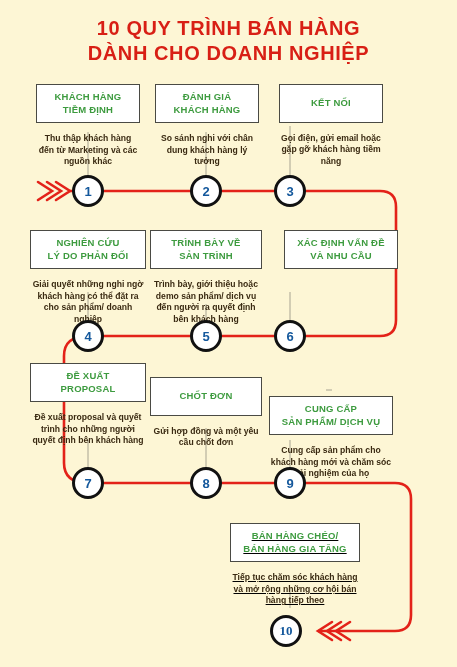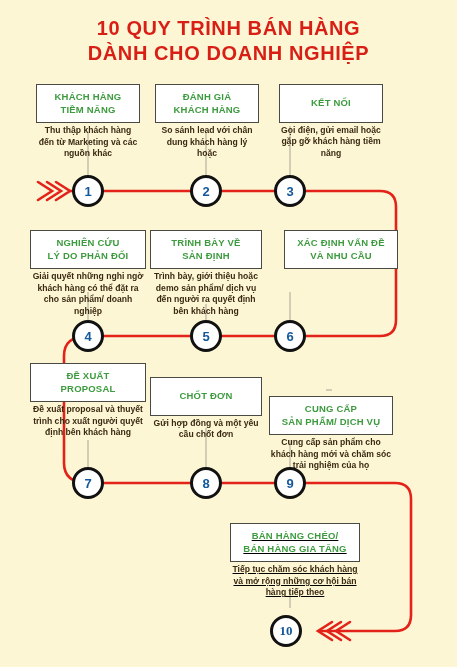--- a/index.html
+++ b/index.html
@@ -46,21 +46,21 @@
     box-sizing:border-box;
     color:#3d9b3f;
     font-weight:bold;
     font-size:9.5px;
     letter-spacing:0.2px;
     text-align:center;
     line-height:12.5px;
     padding:6px 4px;
   }
   .card-body{
-    margin-top:2px;
+    margin-top:10px;
     color:#3a2a12;
     font-weight:bold;
     font-size:8.6px;
     line-height:11.6px;
     text-align:center;
     padding:0 1px;
   }
 </style>
 </head>
 <body>
@@ -118,69 +118,69 @@
     <g stroke="#e32219" stroke-width="2.6" fill="none" stroke-linecap="round">
       <path d="M 332 622 L 318 631 L 332 640"></path>
       <path d="M 341 622 L 327 631 L 341 640"></path>
       <path d="M 350 622 L 336 631 L 350 640"></path>
     </g>
   </svg>
 
   <div class="card" style="left:36px;top:84px;width:104px;">
     <div class="card-head">
       <span>KHÁCH HÀNG</span><br>
-      <span>TIỀM NĂNG</span>
+      <span>TIỀM ĐỊNH</span>
     </div>
     <div class="card-body">Thu thập khách hàng đến từ Marketing và các nguồn khác</div>
   </div>
 
   <div class="card" style="left:155px;top:84px;width:104px;">
     <div class="card-head">
       <span>ĐÁNH GIÁ</span><br>
       <span>KHÁCH HÀNG</span>
     </div>
-    <div class="card-body">So sánh lead với chân dung khách hàng lý hoặc</div>
+    <div class="card-body">So sánh nghi với chân dung khách hàng lý tưởng</div>
   </div>
 
   <div class="card" style="left:279px;top:84px;width:104px;">
     <div class="card-head" style="padding:12px 4px;">
       <span>KẾT NỐI</span>
     </div>
     <div class="card-body">Gọi điện, gửi email hoặc gặp gỡ khách hàng tiềm năng</div>
   </div>
 
   <div class="card" style="left:30px;top:230px;width:116px;">
     <div class="card-head">
       <span>NGHIÊN CỨU</span><br>
       <span>LÝ DO PHẢN ĐỐI</span>
     </div>
     <div class="card-body">Giải quyết những nghi ngờ khách hàng có thể đặt ra cho sản phẩm/ doanh nghiệp</div>
   </div>
 
   <div class="card" style="left:150px;top:230px;width:112px;">
     <div class="card-head">
       <span>TRÌNH BÀY VỀ</span><br>
-      <span>SẢN ĐỊNH</span>
+      <span>SẢN TRÌNH</span>
     </div>
     <div class="card-body">Trình bày, giới thiệu hoặc demo sản phẩm/ dịch vụ đến người ra quyết định bên khách hàng</div>
   </div>
 
   <div class="card" style="left:284px;top:230px;width:114px;">
     <div class="card-head">
       <span>XÁC ĐỊNH VẤN ĐỀ</span><br>
       <span>VÀ NHU CẦU</span>
     </div>
   </div>
 
   <div class="card" style="left:30px;top:363px;width:116px;">
     <div class="card-head">
       <span>ĐỀ XUẤT</span><br>
       <span>PROPOSAL</span>
     </div>
-    <div class="card-body">Đề xuất proposal và thuyết trình cho xuất người quyết định bên khách hàng</div>
+    <div class="card-body">Đề xuất proposal và quyết trình cho những người quyết định bên khách hàng</div>
   </div>
 
   <div class="card" style="left:150px;top:377px;width:112px;">
     <div class="card-head" style="padding:12px 4px;">
       <span>CHỐT ĐƠN</span>
     </div>
     <div class="card-body">Gửi hợp đồng và một yêu cầu chốt đơn</div>
   </div>
 
   <div class="card" style="left:269px;top:396px;width:124px;">

